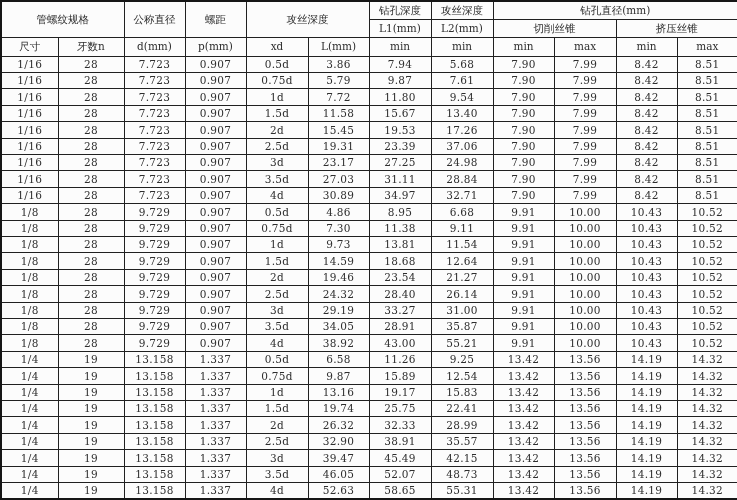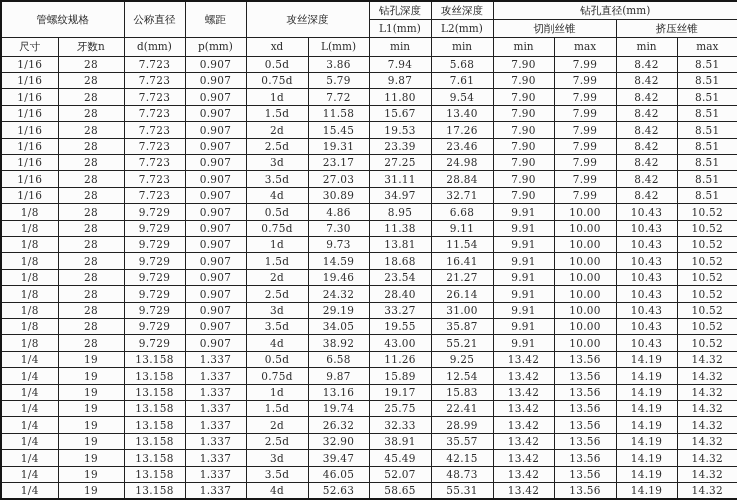--- a/index.html
+++ b/index.html
@@ -180,21 +180,21 @@
           <td>8.51</td>
         </tr>
         <tr>
           <td>1/16</td>
           <td>28</td>
           <td>7.723</td>
           <td>0.907</td>
           <td>2.5d</td>
           <td>19.31</td>
           <td>23.39</td>
-          <td>23.46</td>
+          <td>37.06</td>
           <td>7.90</td>
           <td>7.99</td>
           <td>8.42</td>
           <td>8.51</td>
         </tr>
         <tr>
           <td>1/16</td>
           <td>28</td>
           <td>7.723</td>
           <td>0.907</td>
@@ -278,21 +278,21 @@
           <td>10.52</td>
         </tr>
         <tr>
           <td>1/8</td>
           <td>28</td>
           <td>9.729</td>
           <td>0.907</td>
           <td>1.5d</td>
           <td>14.59</td>
           <td>18.68</td>
-          <td>16.41</td>
+          <td>12.64</td>
           <td>9.91</td>
           <td>10.00</td>
           <td>10.43</td>
           <td>10.52</td>
         </tr>
         <tr>
           <td>1/8</td>
           <td>28</td>
           <td>9.729</td>
           <td>0.907</td>
@@ -333,21 +333,21 @@
           <td>10.43</td>
           <td>10.52</td>
         </tr>
         <tr>
           <td>1/8</td>
           <td>28</td>
           <td>9.729</td>
           <td>0.907</td>
           <td>3.5d</td>
           <td>34.05</td>
-          <td>19.55</td>
+          <td>28.91</td>
           <td>35.87</td>
           <td>9.91</td>
           <td>10.00</td>
           <td>10.43</td>
           <td>10.52</td>
         </tr>
         <tr>
           <td>1/8</td>
           <td>28</td>
           <td>9.729</td>

